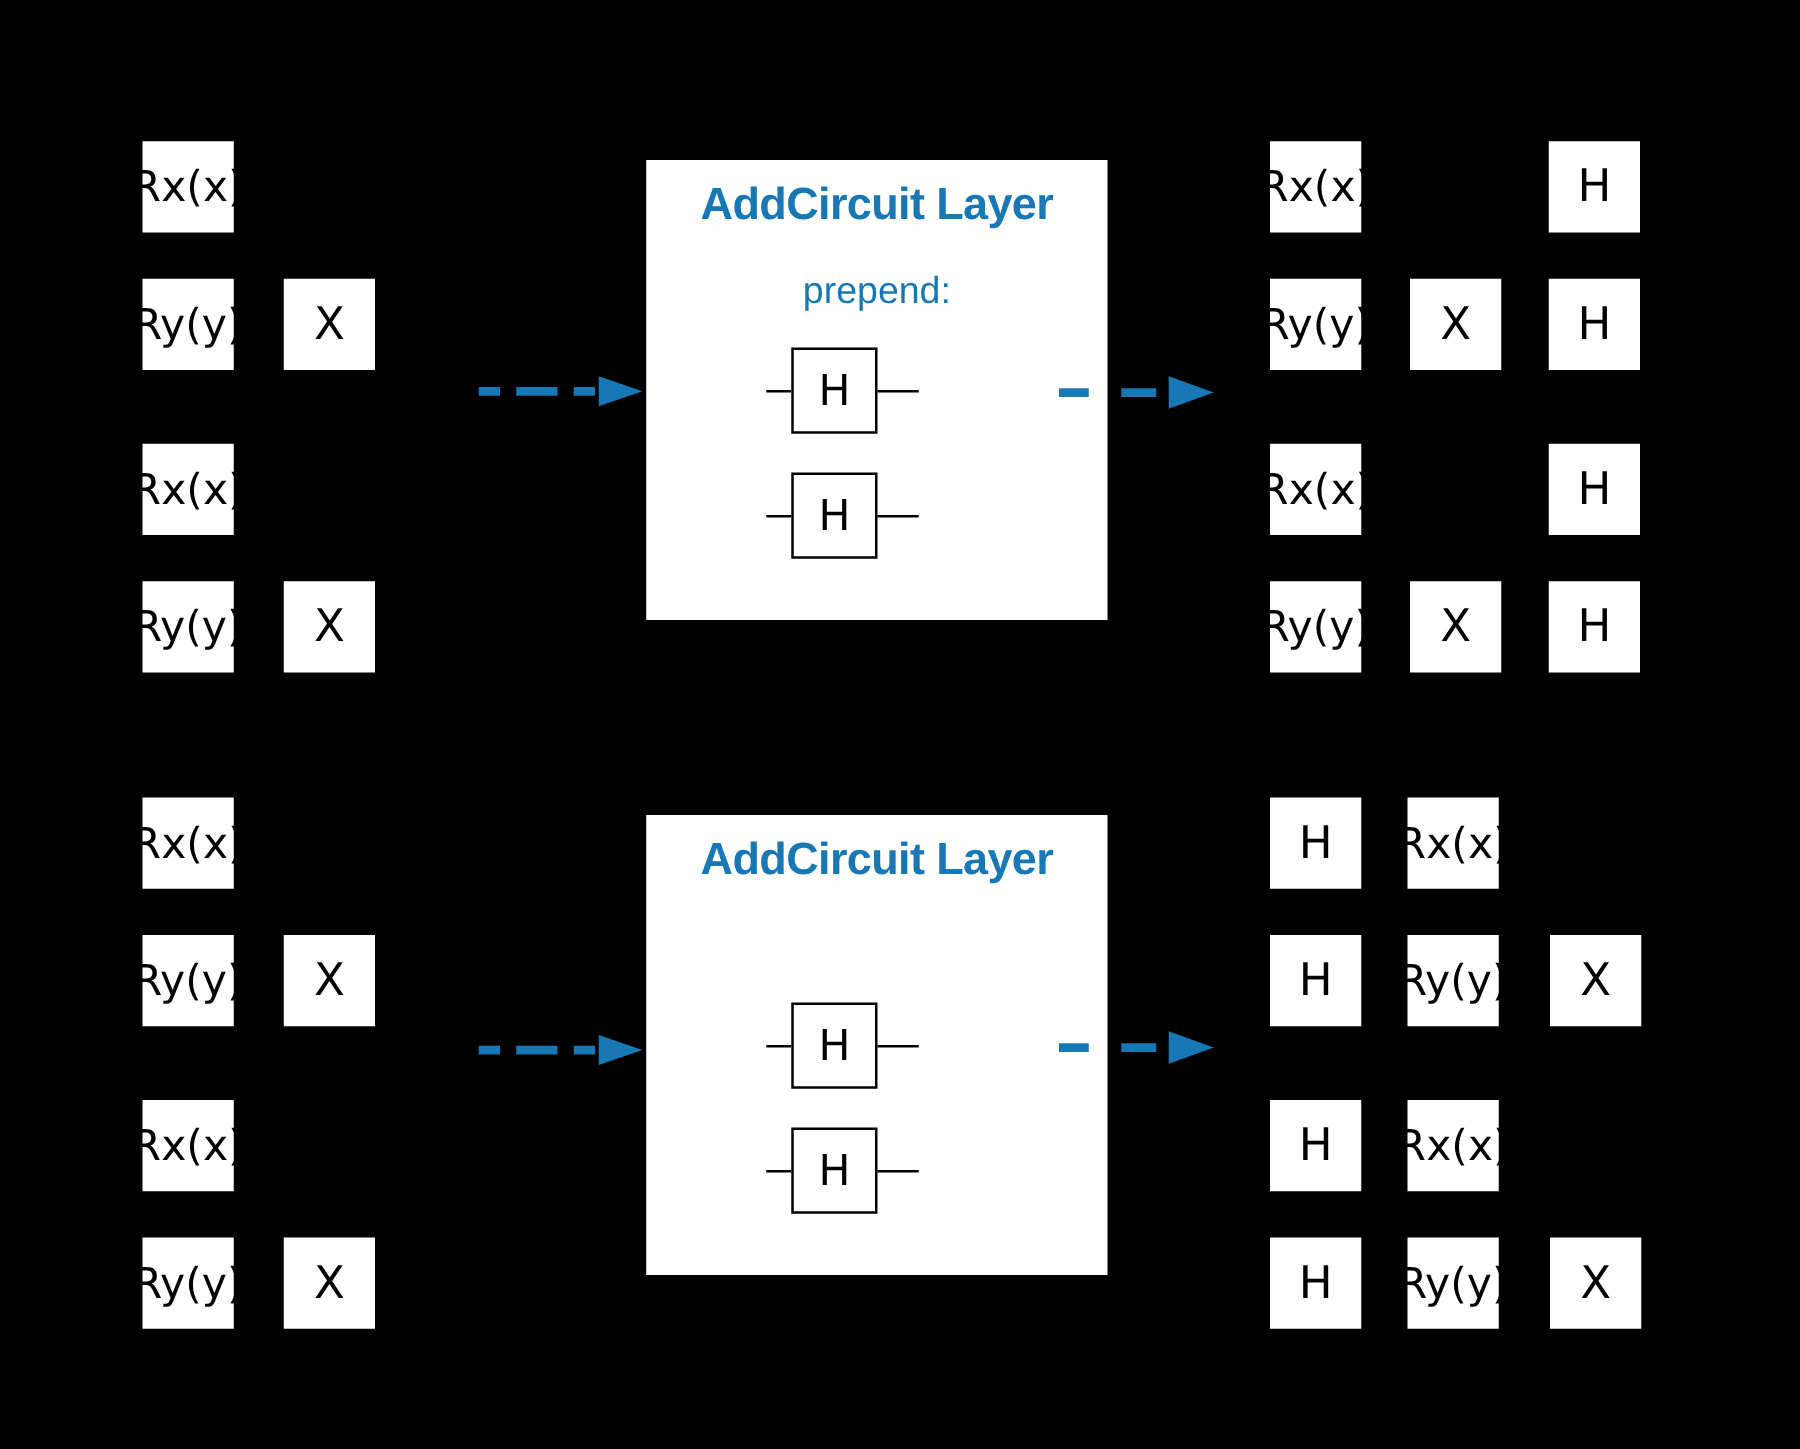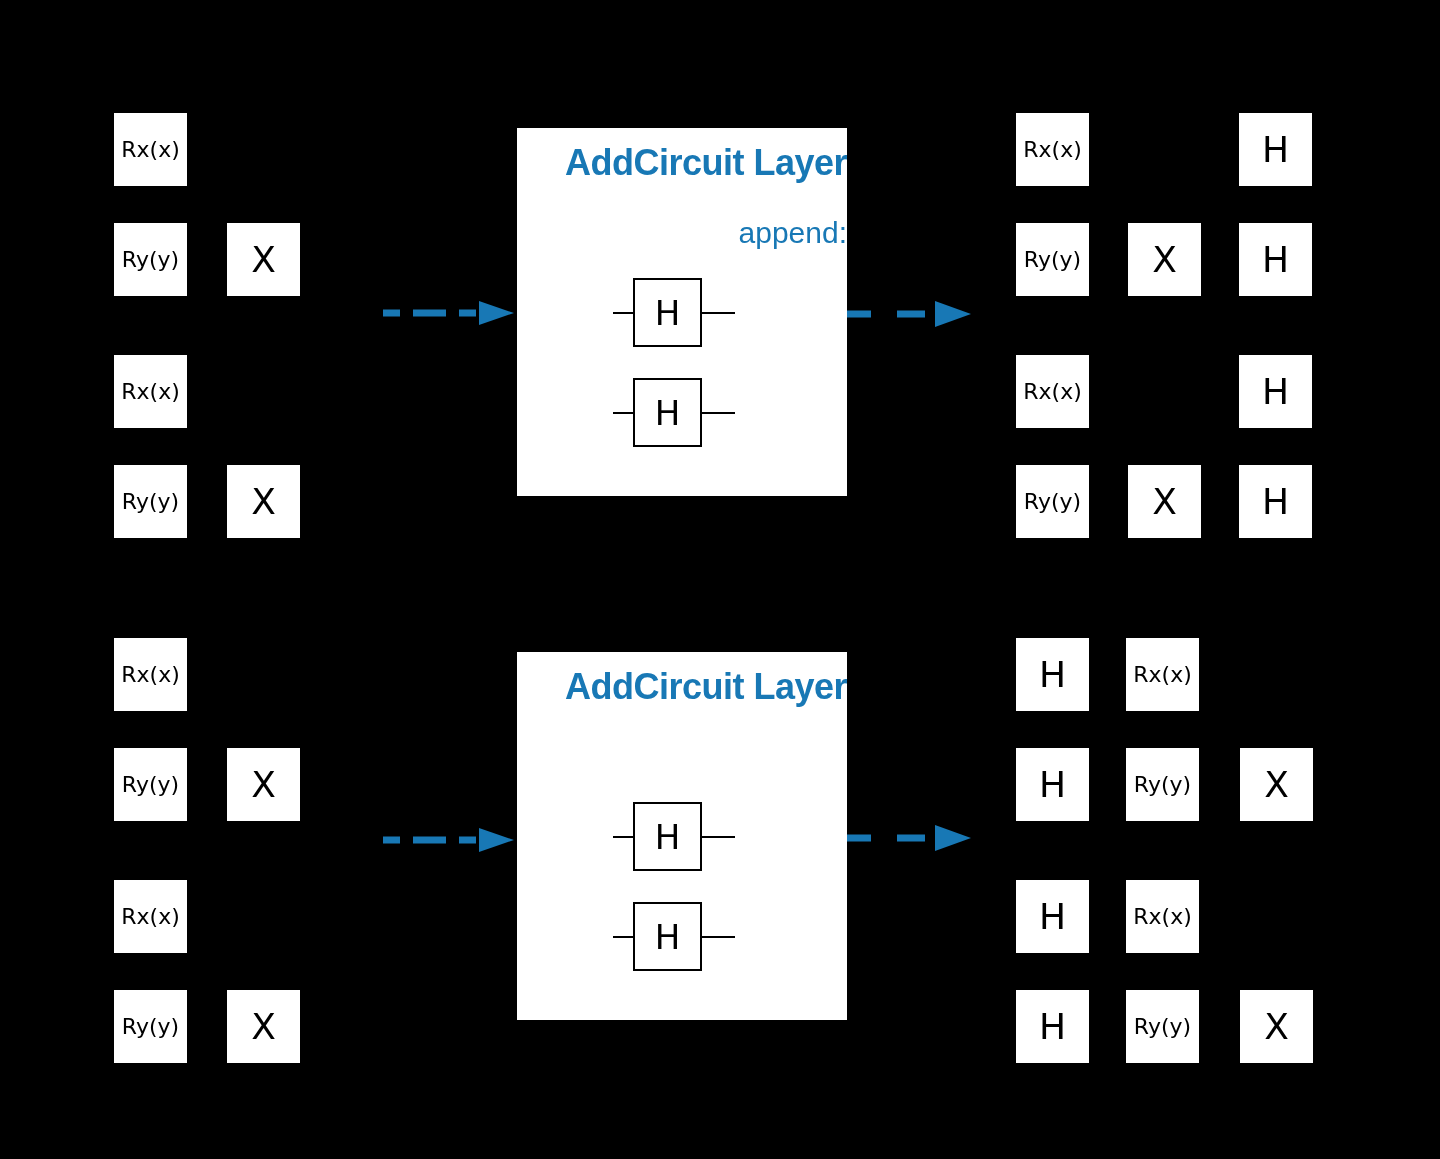--- a/index.html
+++ b/index.html
@@ -1,24 +1,24 @@
 <!DOCTYPE html>
 <html><head>
 <meta charset="utf-8">
 <style>
   html,body{margin:0;padding:0;background:#000;}
   .stage{position:relative;width:1440px;height:1159px;background:#000;overflow:hidden;
          font-family:"DejaVu Sans",sans-serif;}
   .circuit{position:absolute;}
   .gate{position:absolute;width:73px;height:73px;background:#fff;color:#000;
         display:flex;align-items:center;justify-content:center;}
-  .gate.rot{font-size:22px;}
+  .gate.rot{font-size:34px;}
   .gate.letter{font-size:36px;}
   .layer-panel{position:absolute;left:517px;width:330px;height:368px;background:#fff;
-               text-align:right;}
+               text-align:center;padding-left:39px;}
   .layer-title{position:absolute;top:14px;left:0;width:100%;
                font-family:"Liberation Sans",sans-serif;font-weight:700;font-size:36px;
                letter-spacing:-0.5px;color:#1878b5;}
   .layer-mode{position:absolute;top:88px;left:0;width:100%;
               font-family:"Liberation Sans",sans-serif;font-size:30px;color:#1878b5;}
   .layer-gate-row{position:absolute;left:96px;width:122px;height:69px;
                   display:flex;align-items:center;}
   .wire{height:2px;background:#000;flex:none;}
   .wire.l{width:20px;}
   .wire.r{width:33px;}
@@ -41,21 +41,21 @@
     <div class="gate letter" style="left:113px;top:352px">X</div>
   </div>
 
   <svg class="arrow" style="left:381px;top:297px" width="135" height="32">
     <line x1="2" y1="16" x2="98" y2="16" stroke="#1878b5" stroke-width="7" stroke-dasharray="17 13 33 13"></line>
     <polygon points="98,4 133,16 98,28" fill="#1878b5"></polygon>
   </svg>
 
   <div class="layer-panel" style="top:128px">
     <div class="layer-title">AddCircuit Layer</div>
-    <div class="layer-mode">append:</div>
+    <div class="layer-mode">prepend:</div>
     <div class="layer-gate-row" style="top:150px">
       <span class="wire l"></span>
       <div class="layer-hgate">H</div>
       <span class="wire r"></span>
     </div>
     <div class="layer-gate-row" style="top:250px">
       <span class="wire l"></span>
       <div class="layer-hgate">H</div>
       <span class="wire r"></span>
     </div>

